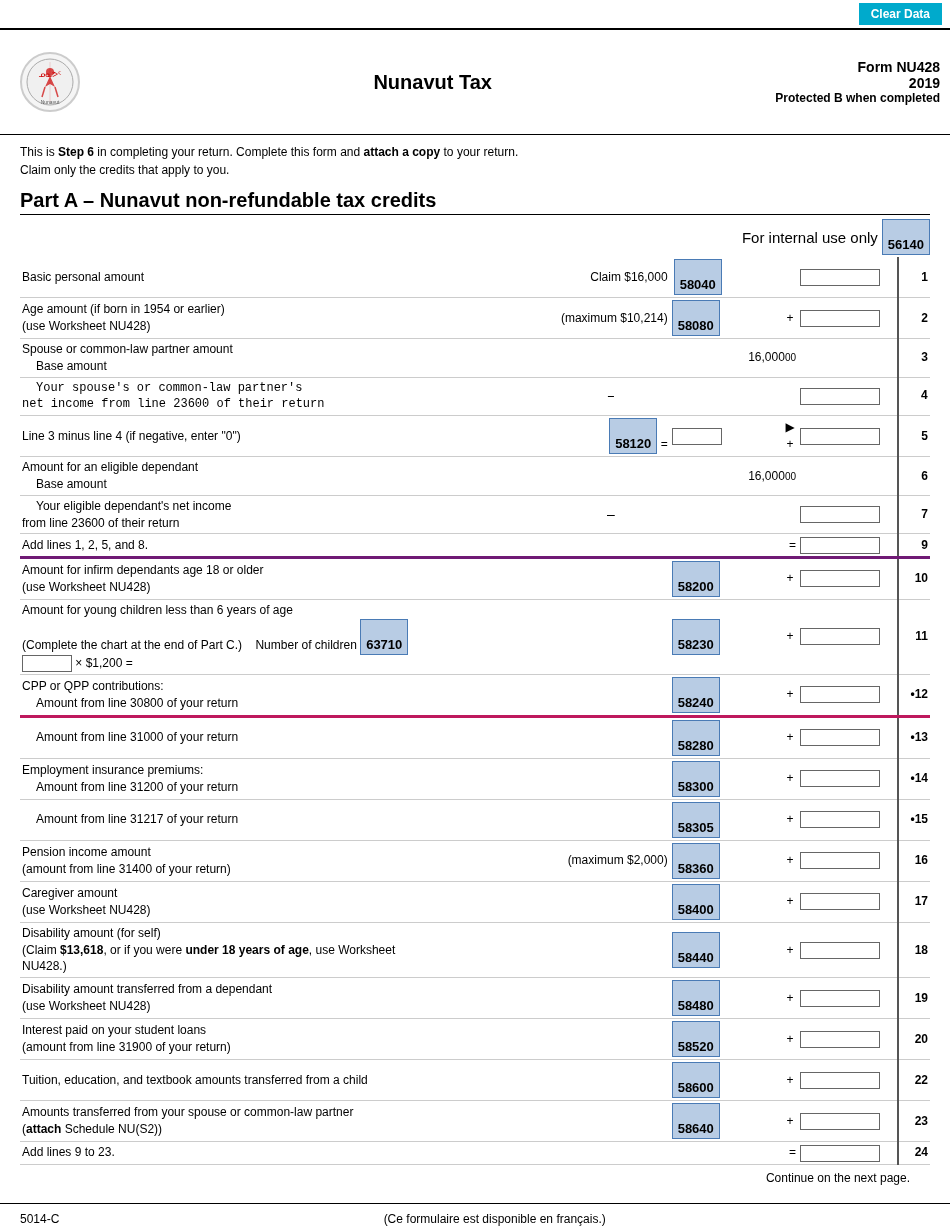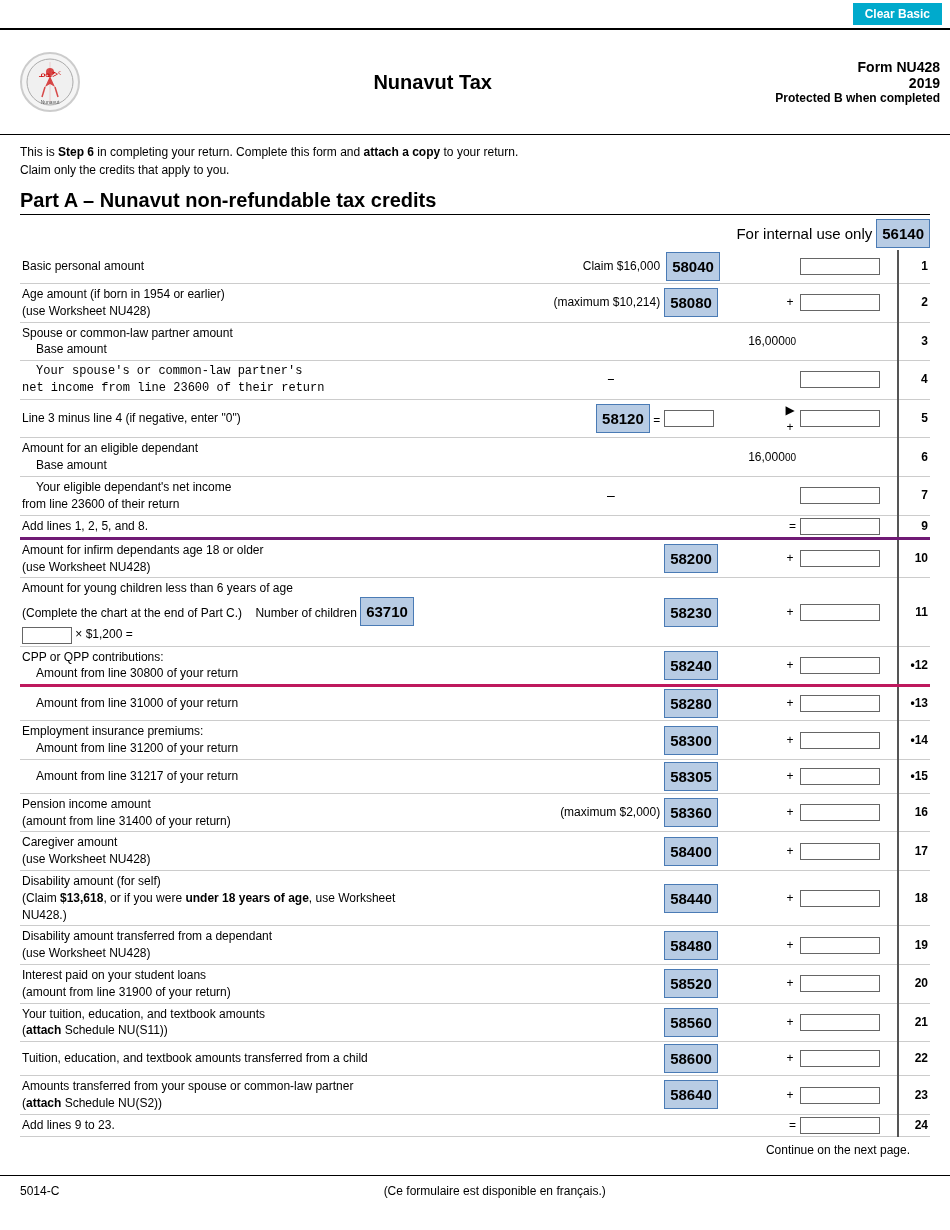--- a/index.html
+++ b/index.html
@@ -134,24 +134,24 @@
       width: 32px;
       text-align: right;
       font-weight: bold;
       border-left: 2px solid #555;
       padding-left: 5px;
     }
     .code-box {
       display: inline-block;
       background: #b8cce4;
       border: 1px solid #4a7bb5;
-      padding: 6px 5px;
-      font-size: 15px;
-      font-weight: bold;
-      height: 29px;
+      padding: 17px 5px;
+      font-size: 13px;
+      font-weight: bold;
+      height: 17px;
       line-height: 15px;
     }
     .val-box {
       display: inline-block;
       border: 1px solid #666;
       padding: 1px 4px;
       min-width: 80px;
       height: 17px;
       line-height: 15px;
       background: #fff;
@@ -165,21 +165,21 @@
       height: 17px;
       line-height: 15px;
       background: #fff;
       vertical-align: middle;
     }
   </style>
 </head>
 <body>
 
 <div class="top-bar">
-  <button class="clear-data-btn">Clear Basic</button>
+  <button class="clear-data-btn">Clear Data</button>
 </div>
 
 <div class="header">
   <div class="logo-area">
     <div style="text-align:center;">
       <div class="logo-circle">
         <svg width="50" height="50" viewBox="0 0 50 50">
           <circle cx="25" cy="25" r="23" fill="#f0f0f0" stroke="#aaa" stroke-width="1"></circle>
 
           <text x="25" y="20" text-anchor="middle" font-size="8" fill="#c00">ᓄᓇᕗᑦ</text>
@@ -410,28 +410,20 @@
 
     <tr style="border-bottom:1px solid #ccc;">
       <td class="td-desc">Interest paid on your student loans<br>(amount from line 31900 of your return)</td>
       <td></td>
       <td><span class="code-box">58520</span></td>
       <td style="text-align:center; width:16px;">+</td>
       <td class="td-inp"><span class="val-box">&nbsp;</span></td>
       <td class="td-num">20</td>
     </tr>
 
-    <tr style="border-bottom:1px solid #ccc;">
-      <td class="td-desc">Your tuition, education, and textbook amounts<br>(<strong>attach</strong> Schedule NU(S11))</td>
-      <td></td>
-      <td><span class="code-box">58560</span></td>
-      <td style="text-align:center; width:16px;">+</td>
-      <td class="td-inp"><span class="val-box">&nbsp;</span></td>
-      <td class="td-num">21</td>
-    </tr>
 
     <tr style="border-bottom:1px solid #ccc;">
       <td class="td-desc">Tuition, education, and textbook amounts transferred from a child</td>
       <td></td>
       <td><span class="code-box">58600</span></td>
       <td style="text-align:center; width:16px;">+</td>
       <td class="td-inp"><span class="val-box">&nbsp;</span></td>
       <td class="td-num">22</td>
     </tr>
 

